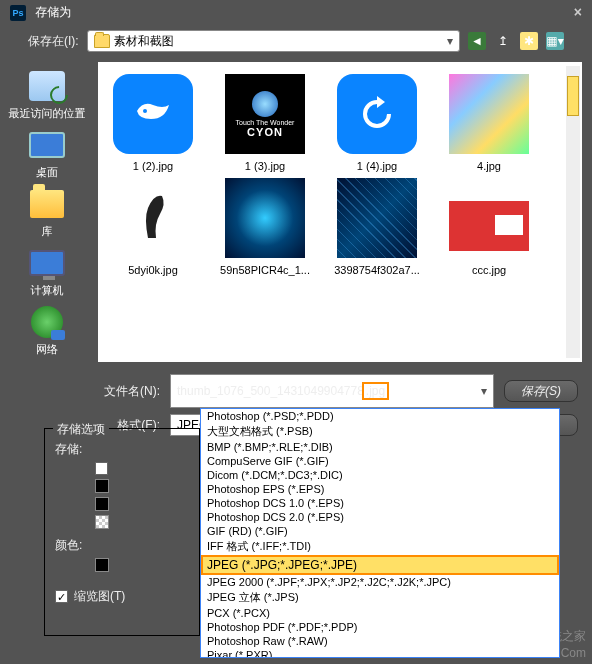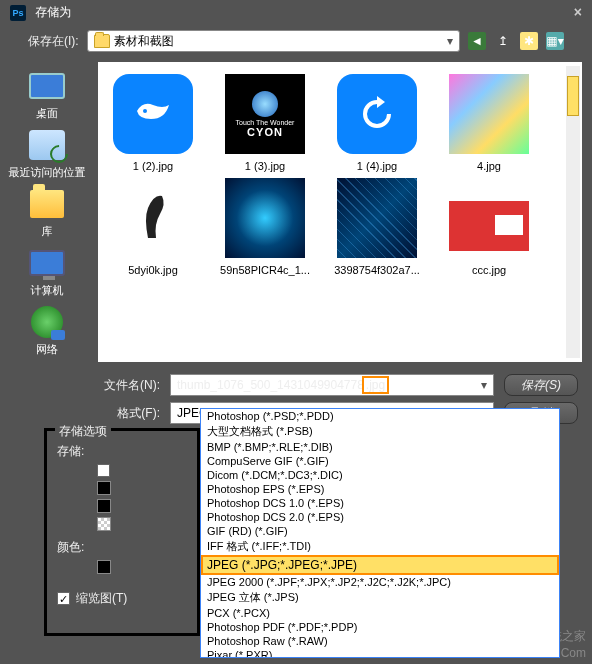--- a/index.html
+++ b/index.html
@@ -45,31 +45,31 @@
 .file-label { font-size: 11px; color: #000; text-align: center; width: 100%; overflow: hidden; text-overflow: ellipsis; white-space: nowrap; }
 .thumb-blue { width:80px; height:80px; background:#0a84ff; border-radius:16px; display:flex; align-items:center; justify-content:center;}
 .thumb-blue svg { fill:#fff; }
 .thumb-img { width:80px; height:80px; background:#222; }
 .thumb-red { width:80px; height:50px; margin-top:15px; background:#d33; position:relative;}
 .thumb-red::after{content:"";position:absolute;right:6px;top:14px;width:28px;height:20px;background:#fff;}
 
 .fields { padding: 8px 14px 4px 100px; color:#eee; }
 .field-row { display: flex; align-items: center; gap: 10px; margin-bottom: 6px; }
 .field-row label { width: 60px; text-align: right; }
-.text-input { flex:1; background:#fff; border:1px solid #888; height:22px; padding:10px 6px; display:flex; align-items:center; justify-content:space-between;}
+.text-input { flex:1; background:#fff; border:1px solid #888; height:22px; padding:16px 6px; display:flex; align-items:center; justify-content:space-between;}
 .text-input .dd-arrow{color:#555;}
 .btn { width: 74px; height: 22px; background: linear-gradient(#6a6a6a,#555); border:1px solid #333; color:#eee; border-radius:8px; display:flex; align-items:center; justify-content:center; cursor:pointer;font-style:italic;}
 .orange-seg { border:2px solid #ff8c00; padding:0 2px; margin-left:-2px;}
 .format-dd { flex:1; background:#fff; border:1px solid #888; height:22px; padding:2px 6px; display:flex; align-items:center; justify-content:space-between; color:#000;}
 .dropdown-list { position:absolute; left:200px; top:408px; width:360px; background:#fff; border:1px solid #3b82f6; z-index:50; max-height:250px; overflow:hidden;}
 .dropdown-list .dl-item { padding:1px 6px; font-size:11px; color:#000; cursor:pointer; white-space:nowrap;}
 .dropdown-list .dl-item.selected-wrap { border:2px solid #ff8c00; padding:0; }
 .dropdown-list .dl-item.selected-wrap .inner { background:#ffe066; padding:1px 4px; display:block;}
 
-.options-box { position:absolute; left:44px; top:428px; width:156px; height:208px; border:3px solid #000000; padding:8px 10px; color:#eee;}
+.options-box { position:absolute; left:44px; top:428px; width:156px; height:208px; border:1px solid #000000; padding:8px 10px; color:#eee;}
 .options-box .legend { position:absolute; top:-8px; left:8px; background:#535353; padding:0 4px;}
 .options-box .opt-row { display:flex; align-items:center; gap:6px; margin:4px 0;}
 .checkbox { width:13px; height:13px; background:#fff; border:1px solid #666; display:inline-flex; align-items:center; justify-content:center;}
 .checkbox.checked::after{content:"✓"; font-size:11px; color:#000; line-height:10px;}
 .swatch { width:14px; height:14px; border:1px solid #888;}
 .swatch.black{background:#000;}
 .swatch.trans{background:repeating-conic-gradient(#ccc 0 25%,#fff 0 50%) 0 0/6px 6px;}
 
 .watermark { position:absolute; right:6px; bottom:4px; font-size:11px; color:#888; text-align:right; line-height:14px;}
 .watermark .wm-logo { display:inline-block; width:18px; height:18px; background:conic-gradient(#e33 0 25%,#6c3 0 50%,#39f 0 75%,#fc3 0 100%); border-radius:3px; vertical-align:middle; margin-right:2px;}
@@ -99,29 +99,29 @@
       <span class="arrow-up">↥</span>
       <span class="new-folder">✱</span>
       <span class="view-menu">▦▾</span>
     </div>
   </div>
 
   <div class="body-row">
     <div class="places">
       <div class="place-item">
         <div class="pi-icon">
+            <div class="recent-icon"></div>
+          </div>
+        <div class="pi-label">最近访问的位置</div>
+      </div>
+      <div class="place-item">
+        <div class="pi-icon">
             <div class="desktop-icon"></div>
           </div>
         <div class="pi-label">桌面</div>
-      </div>
-      <div class="place-item">
-        <div class="pi-icon">
-            <div class="recent-icon"></div>
-          </div>
-        <div class="pi-label">最近访问的位置</div>
       </div>
       <div class="place-item">
         <div class="pi-icon">
             <div class="lib-icon"></div>
           </div>
         <div class="pi-label">库</div>
       </div>
       <div class="place-item">
         <div class="pi-icon">
             <div class="computer-icon"></div>

